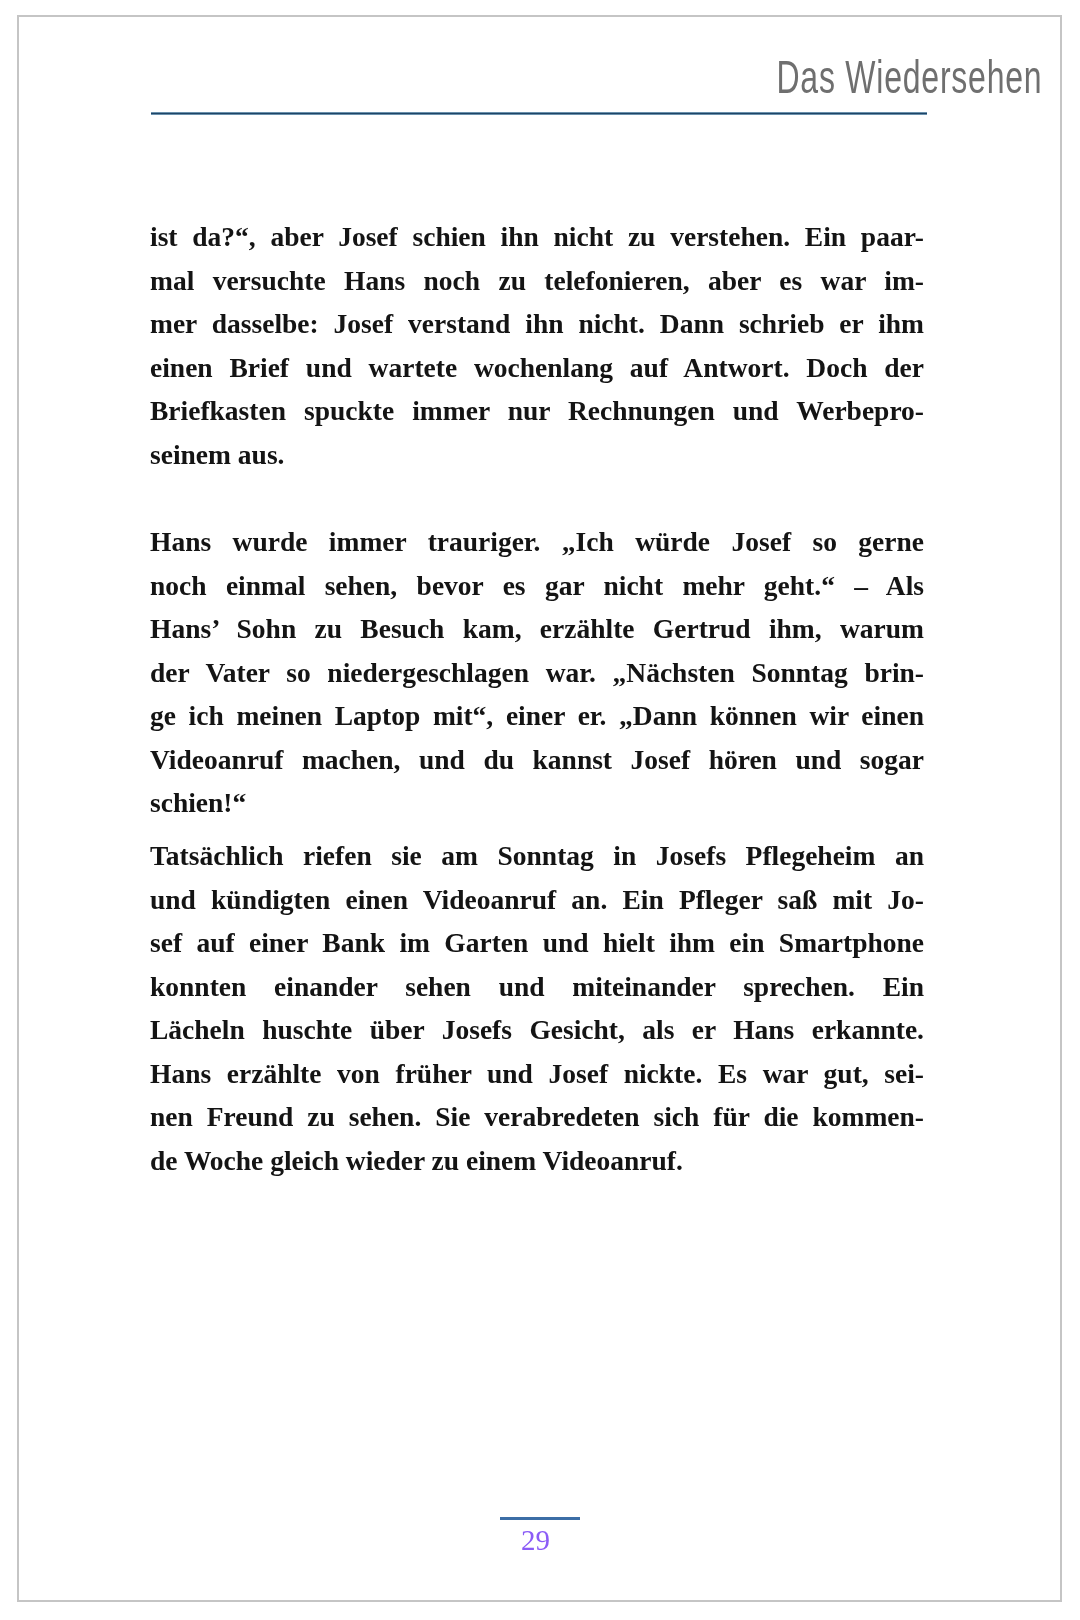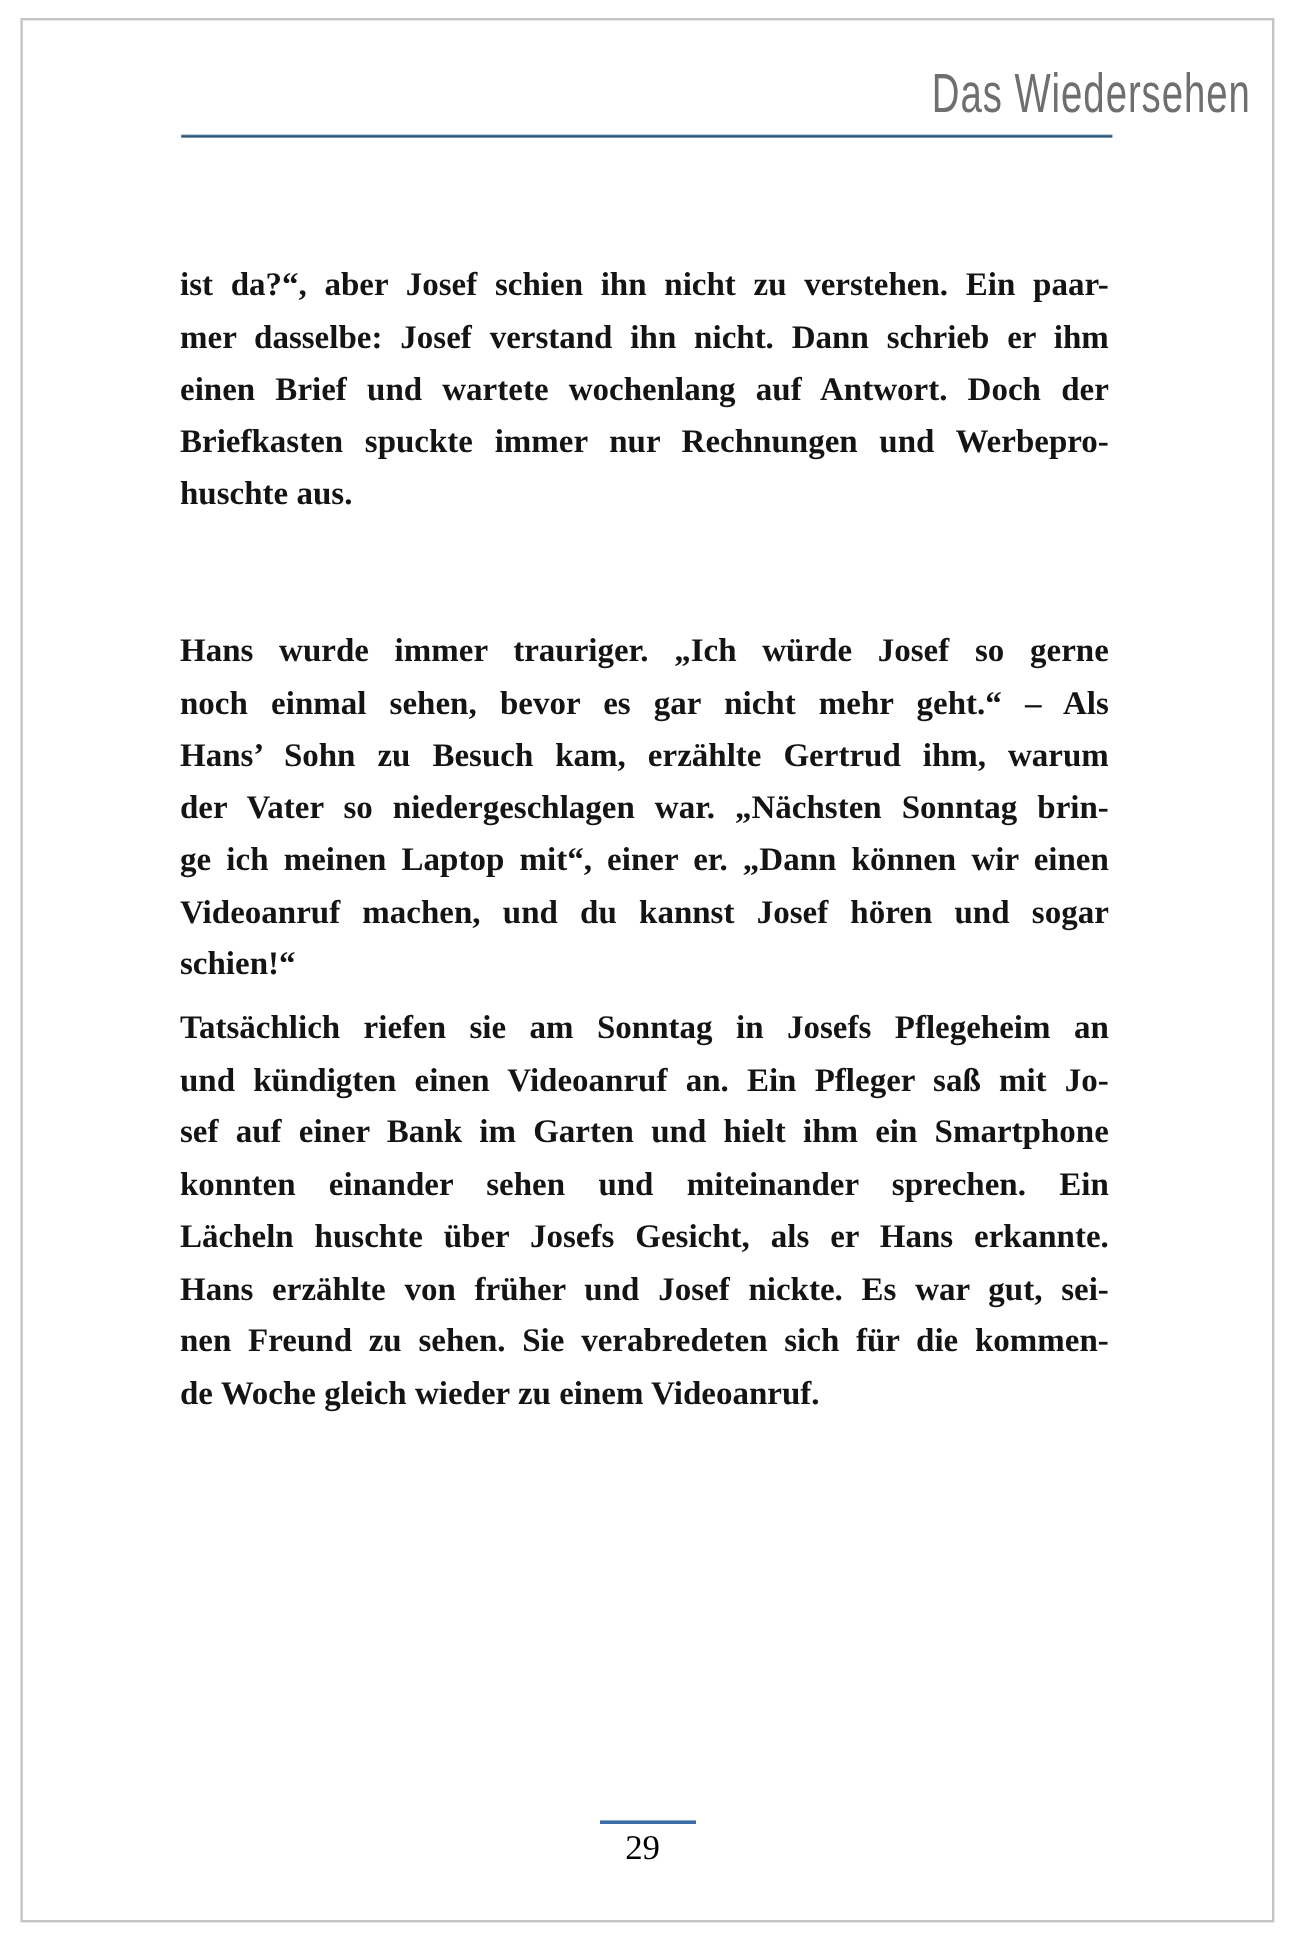--- a/index.html
+++ b/index.html
@@ -81,43 +81,44 @@
     height: 3px;
     background: #3c6ea6;
   }
   .page-number {
     position: absolute;
     left: 0;
     top: 1524px;
     width: 1071px;
     text-align: center;
     font-size: 29px;
-    color: #000000;
+    color: #8b5cf6;
   }
 </style>
 </head>
 <body>
 
 <div class="page">
 
   <div class="page-frame"></div>
 
   <div class="header">
     <div class="chapter-title">Das Wiedersehen</div>
   </div>
   <div class="header-rule"></div>
 
   <div class="textcol">
 
     <div class="para p1">
       <div class="ln">ist da?“, aber Josef schien ihn nicht zu verstehen. Ein paar-</div>
+      <div class="ln">mal versuchte Hans noch zu telefonieren, aber es war im-</div>
       <div class="ln">mer dasselbe: Josef verstand ihn nicht. Dann schrieb er ihm</div>
       <div class="ln">einen Brief und wartete wochenlang auf Antwort. Doch der</div>
       <div class="ln">Briefkasten spuckte immer nur Rechnungen und Werbepro-</div>
-      <div class="ln last">huschte aus.</div>
+      <div class="ln last">seinem aus.</div>
     </div>
 
     <div class="para p2">
       <div class="ln">Hans wurde immer trauriger. „Ich würde Josef so gerne</div>
       <div class="ln">noch einmal sehen, bevor es gar nicht mehr geht.“ – Als</div>
       <div class="ln">Hans’ Sohn zu Besuch kam, erzählte Gertrud ihm, warum</div>
       <div class="ln">der Vater so niedergeschlagen war. „Nächsten Sonntag brin-</div>
       <div class="ln">ge ich meinen Laptop mit“, einer er. „Dann können wir einen</div>
       <div class="ln">Videoanruf machen, und du kannst Josef hören und sogar</div>
       <div class="ln last">schien!“</div>

